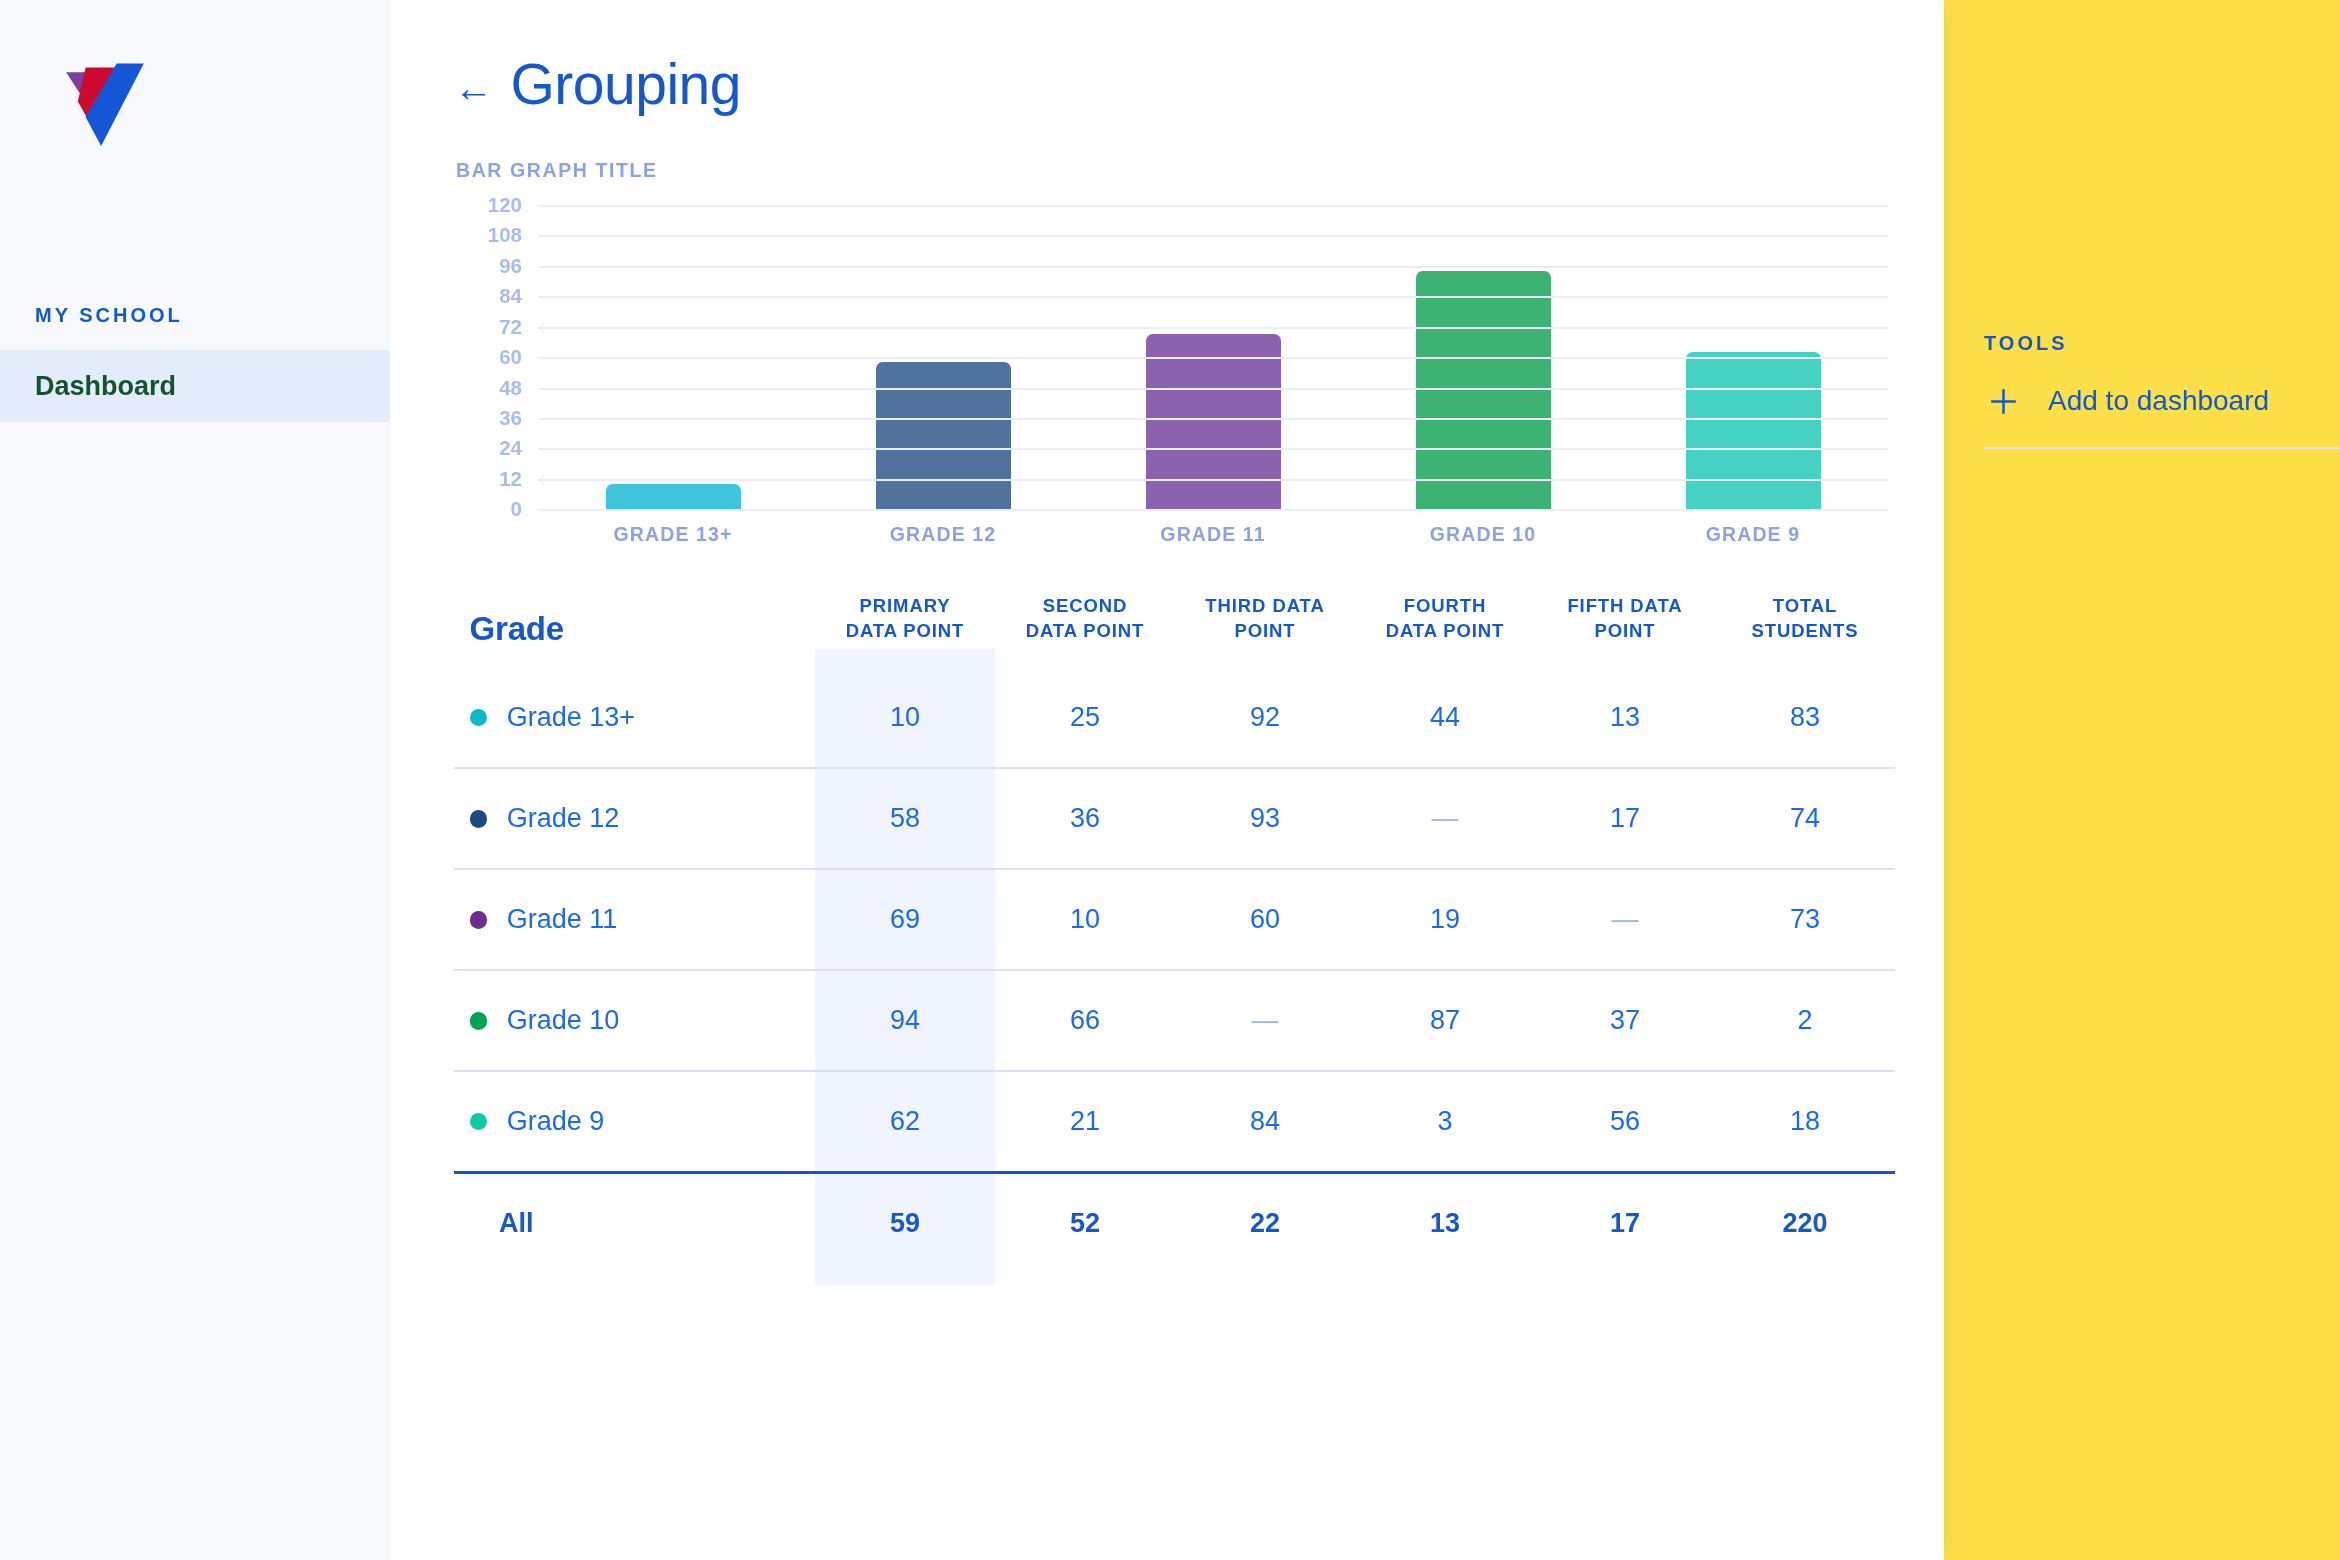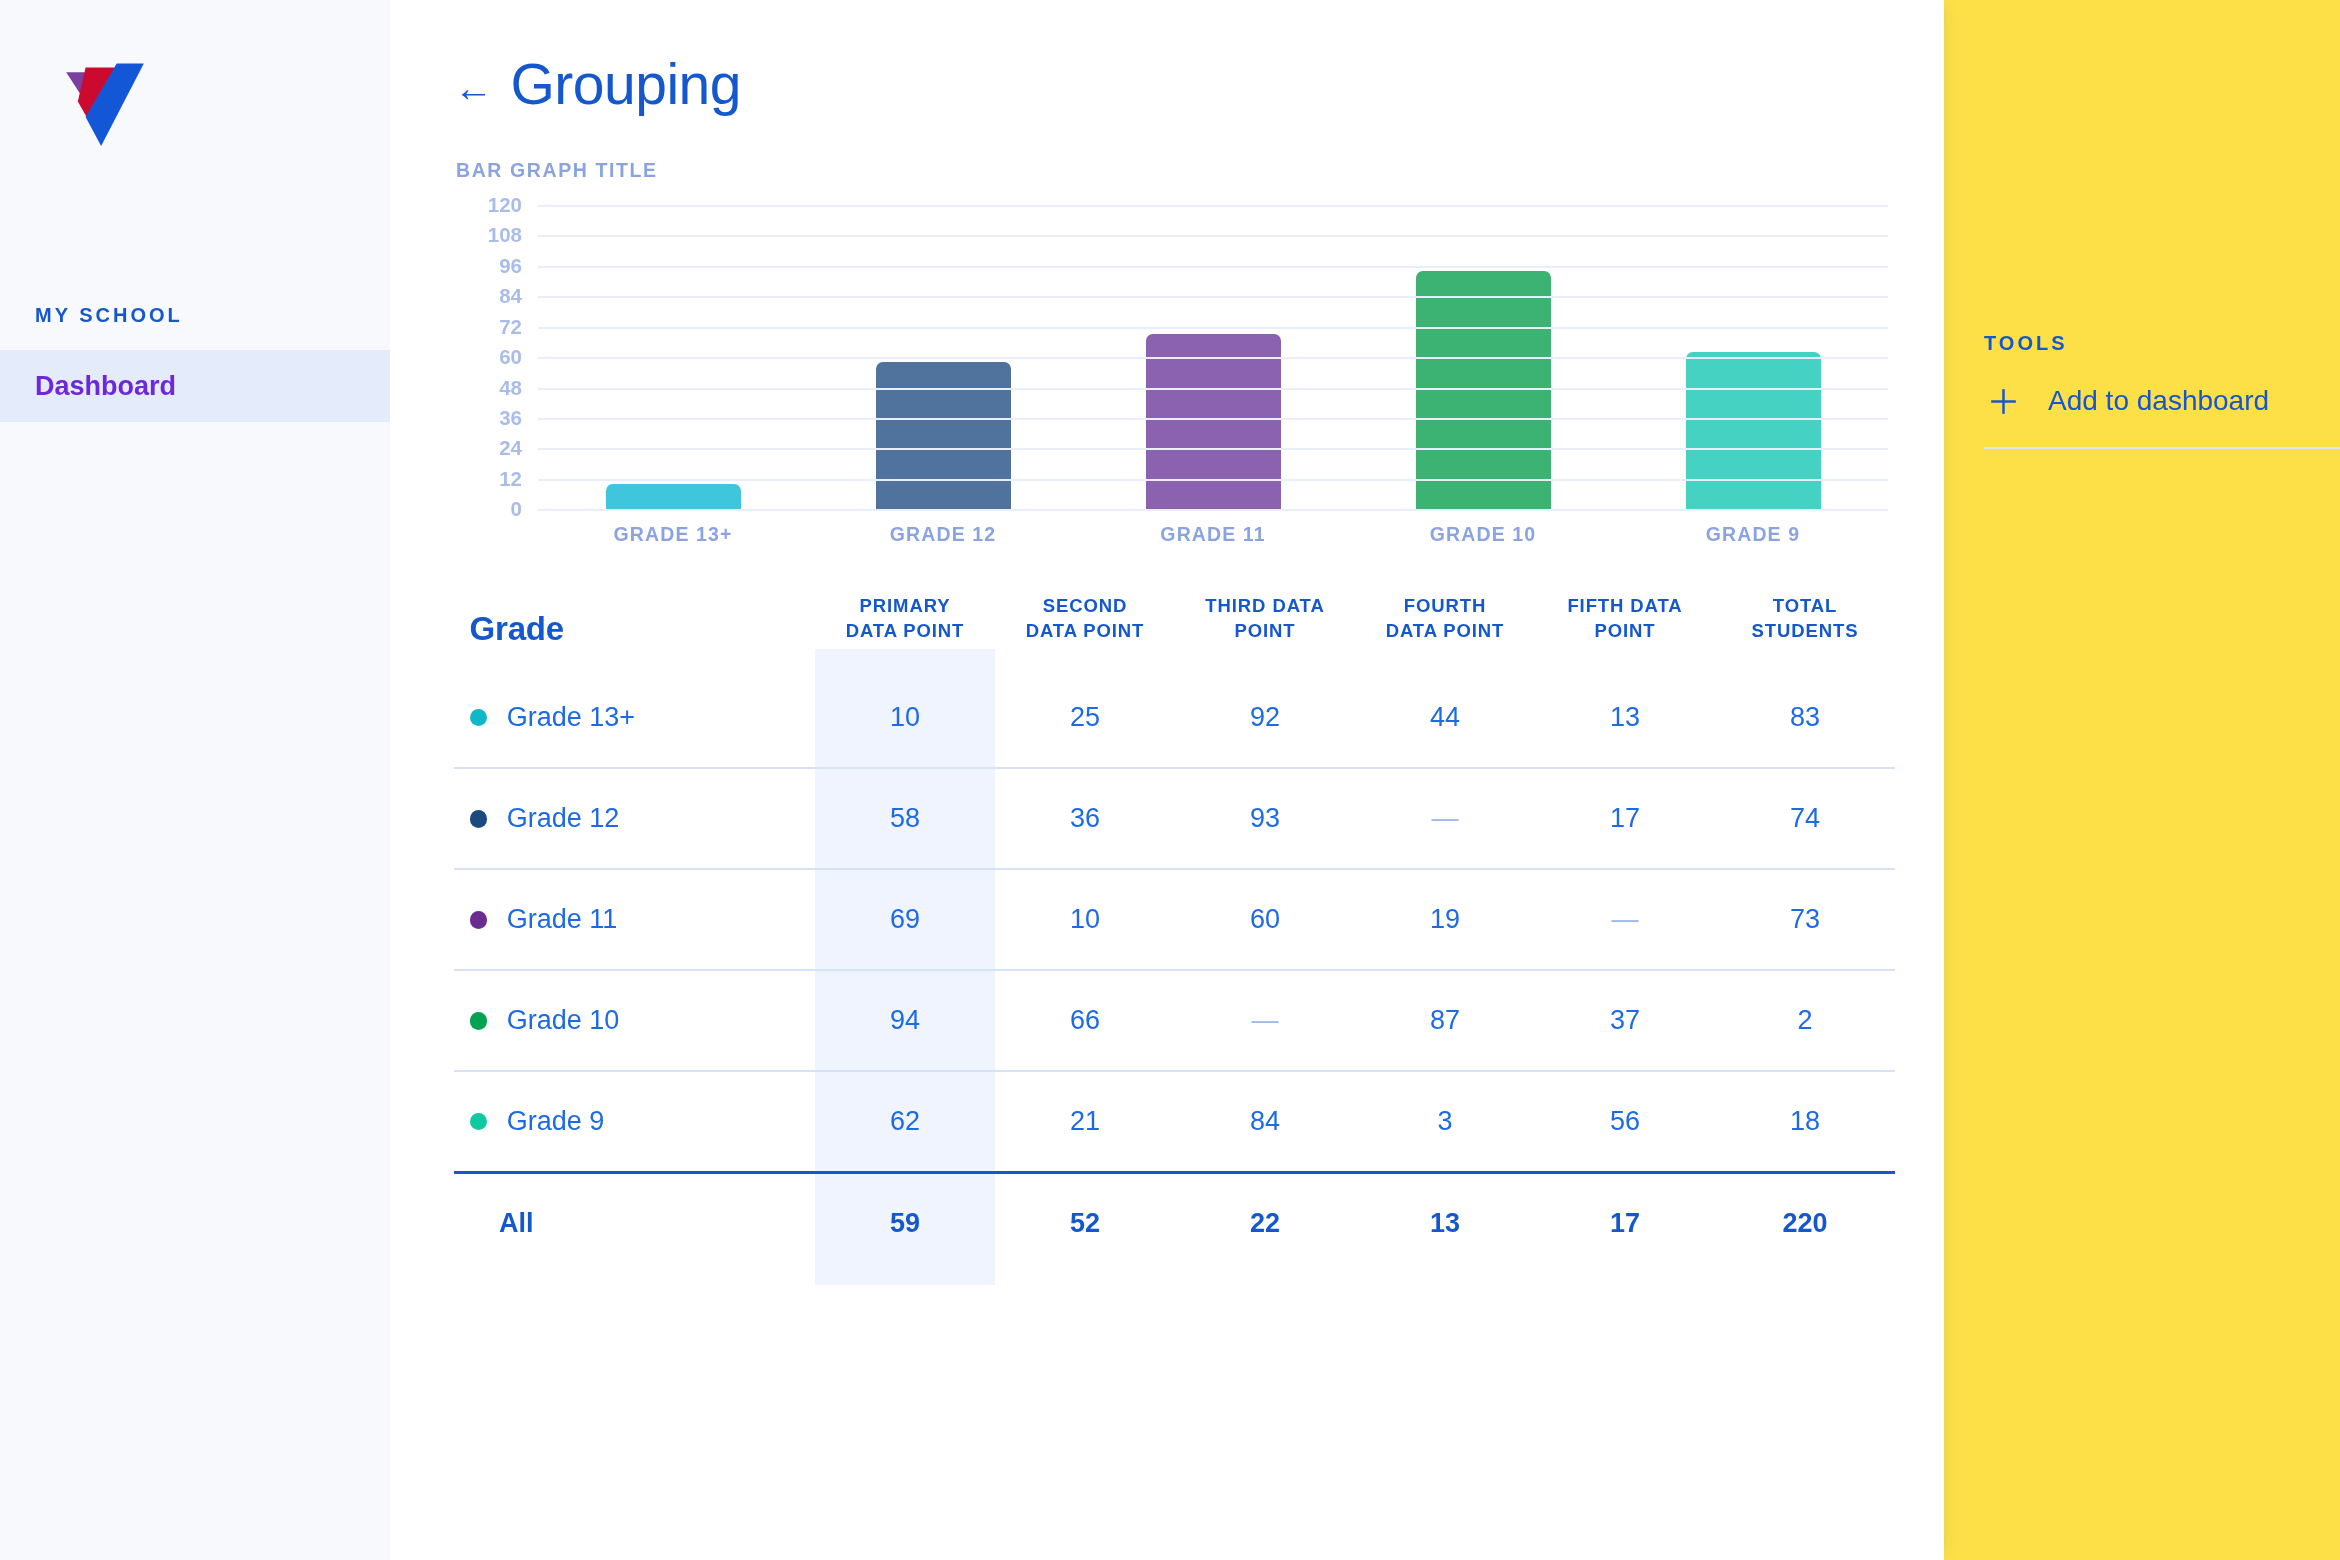--- a/index.html
+++ b/index.html
@@ -49,21 +49,21 @@
   }
 
   .nav-item {
     margin-top: 23.4px;
     height: 72px;
     display: flex;
     align-items: center;
     padding-left: 35px;
     font-size: 27px;
     font-weight: bold;
-    color: #6d28d9;
+    color: #14532d;
     background: transparent;
     cursor: pointer;
   }
   .nav-item.active {
     background: #E4EBFA;
   }
 
   
   .main {
     flex: 0 0 1554px;

